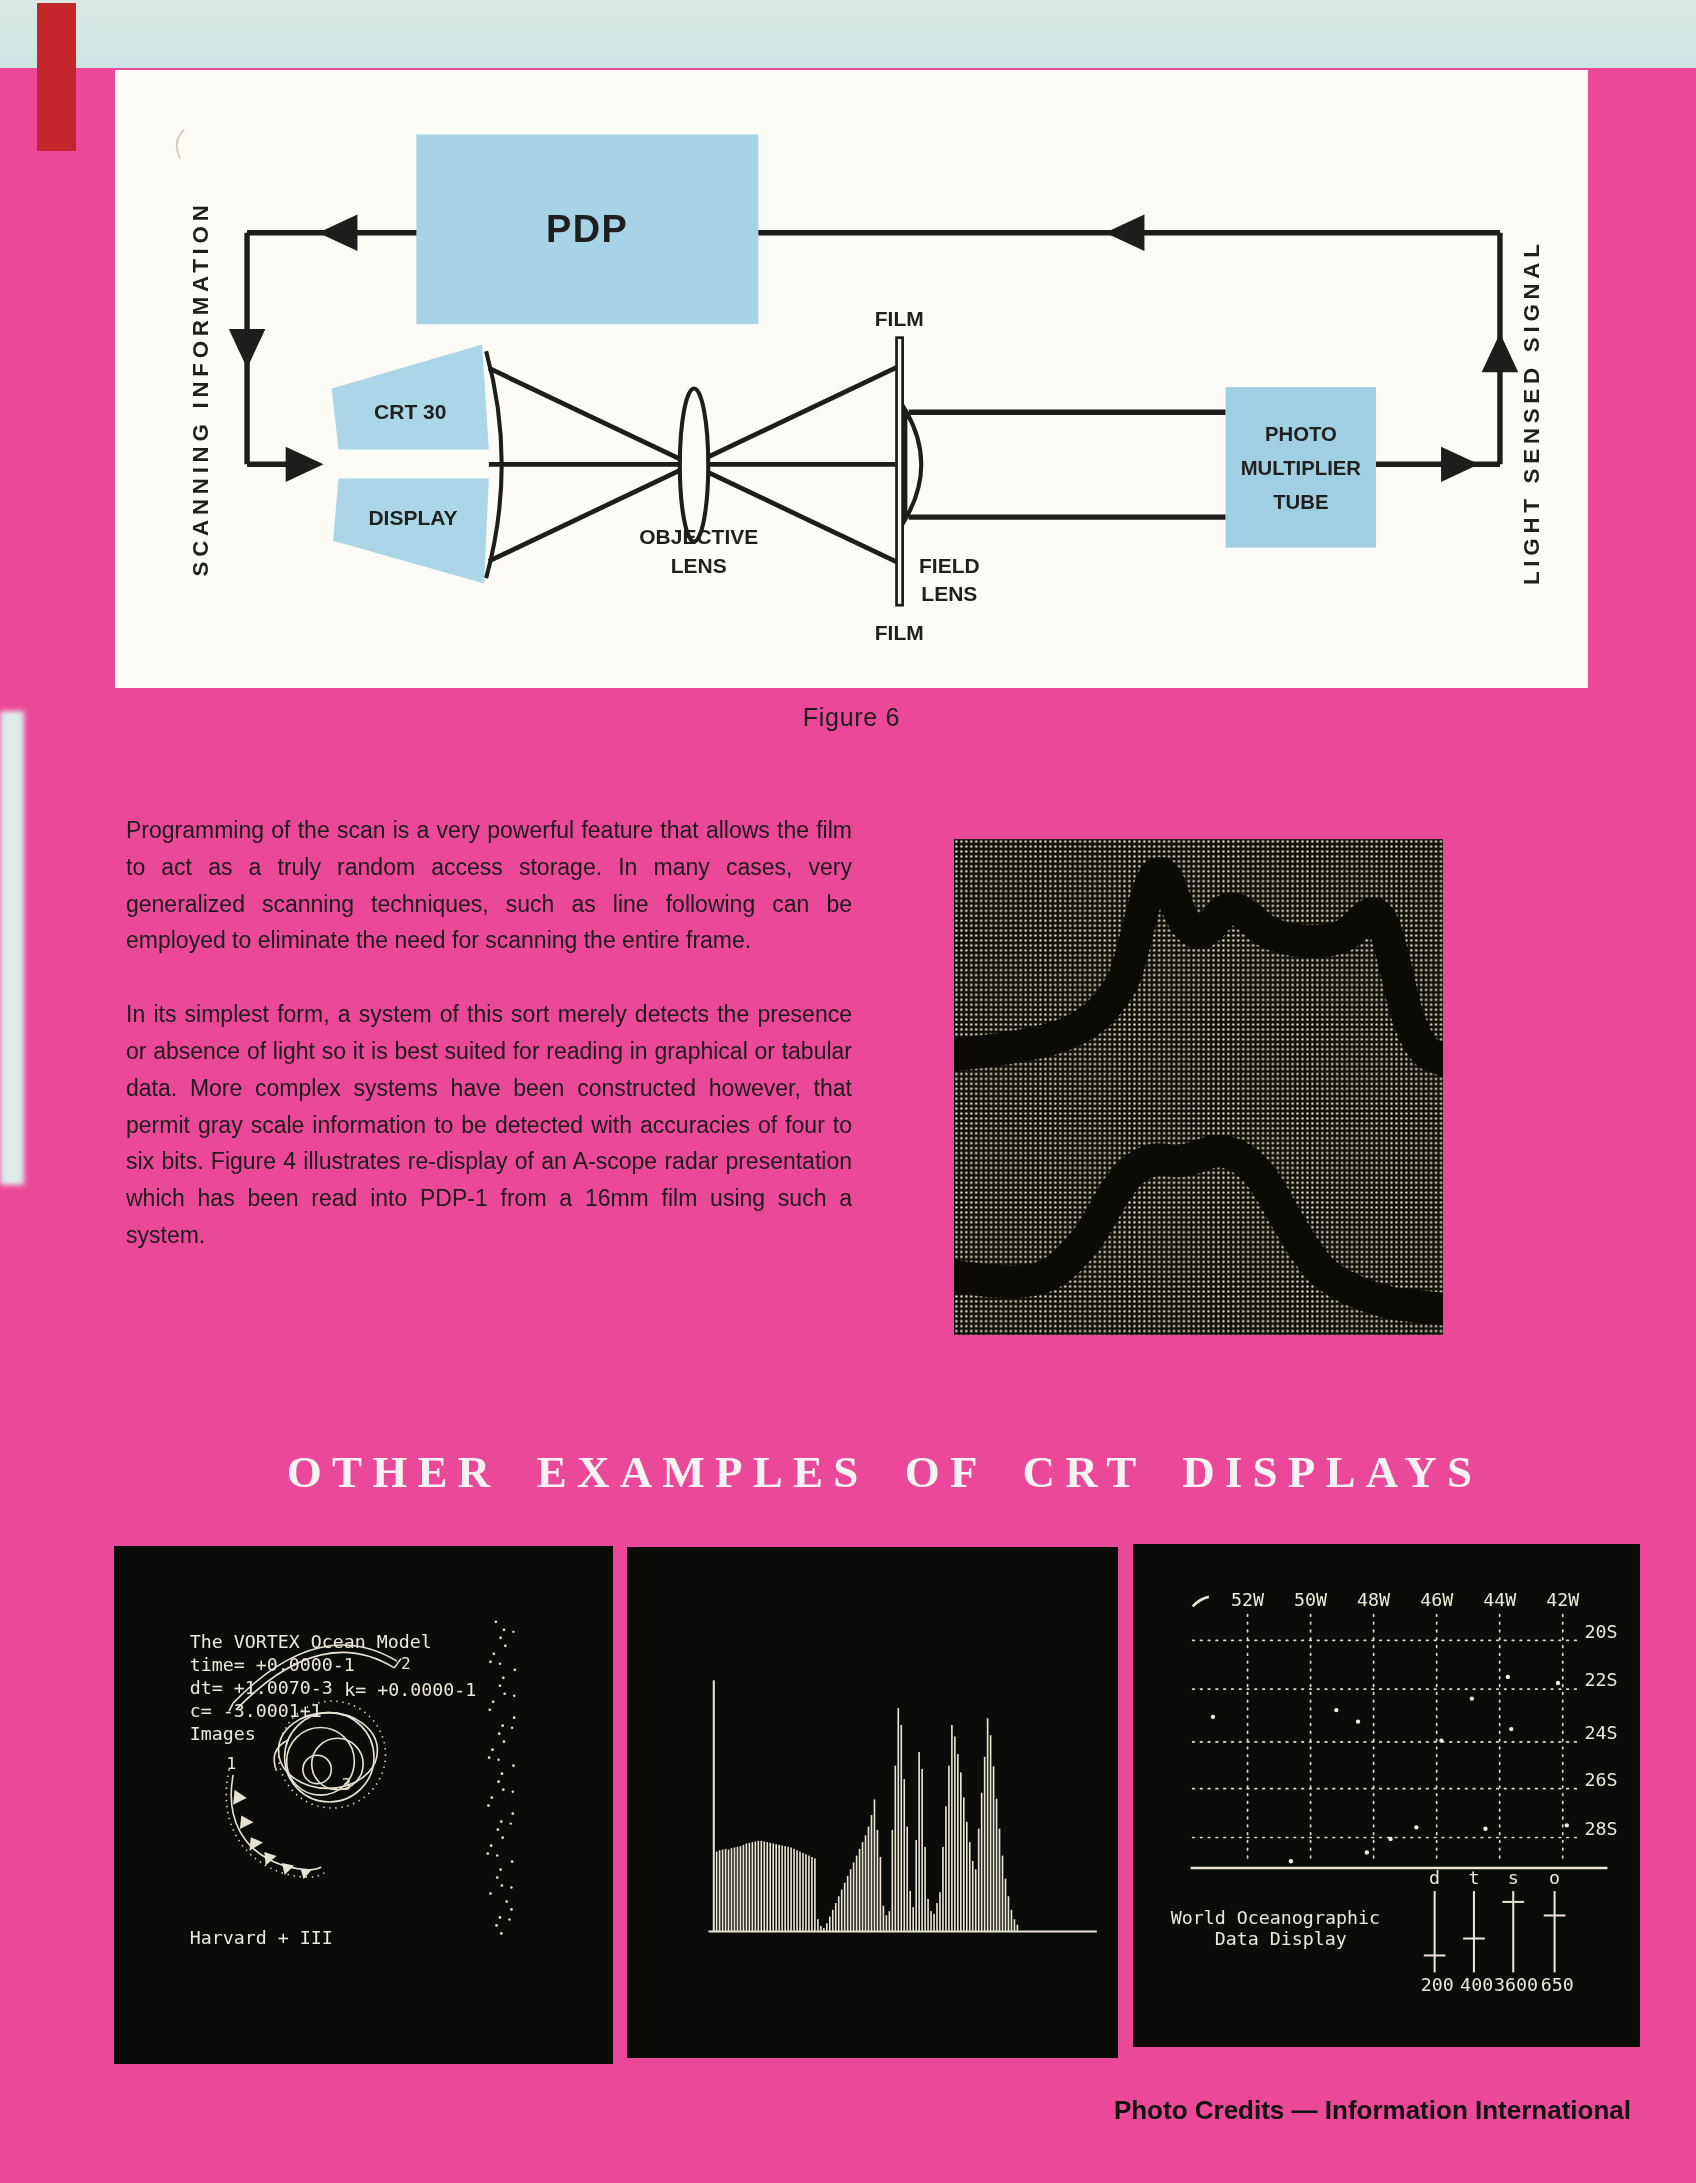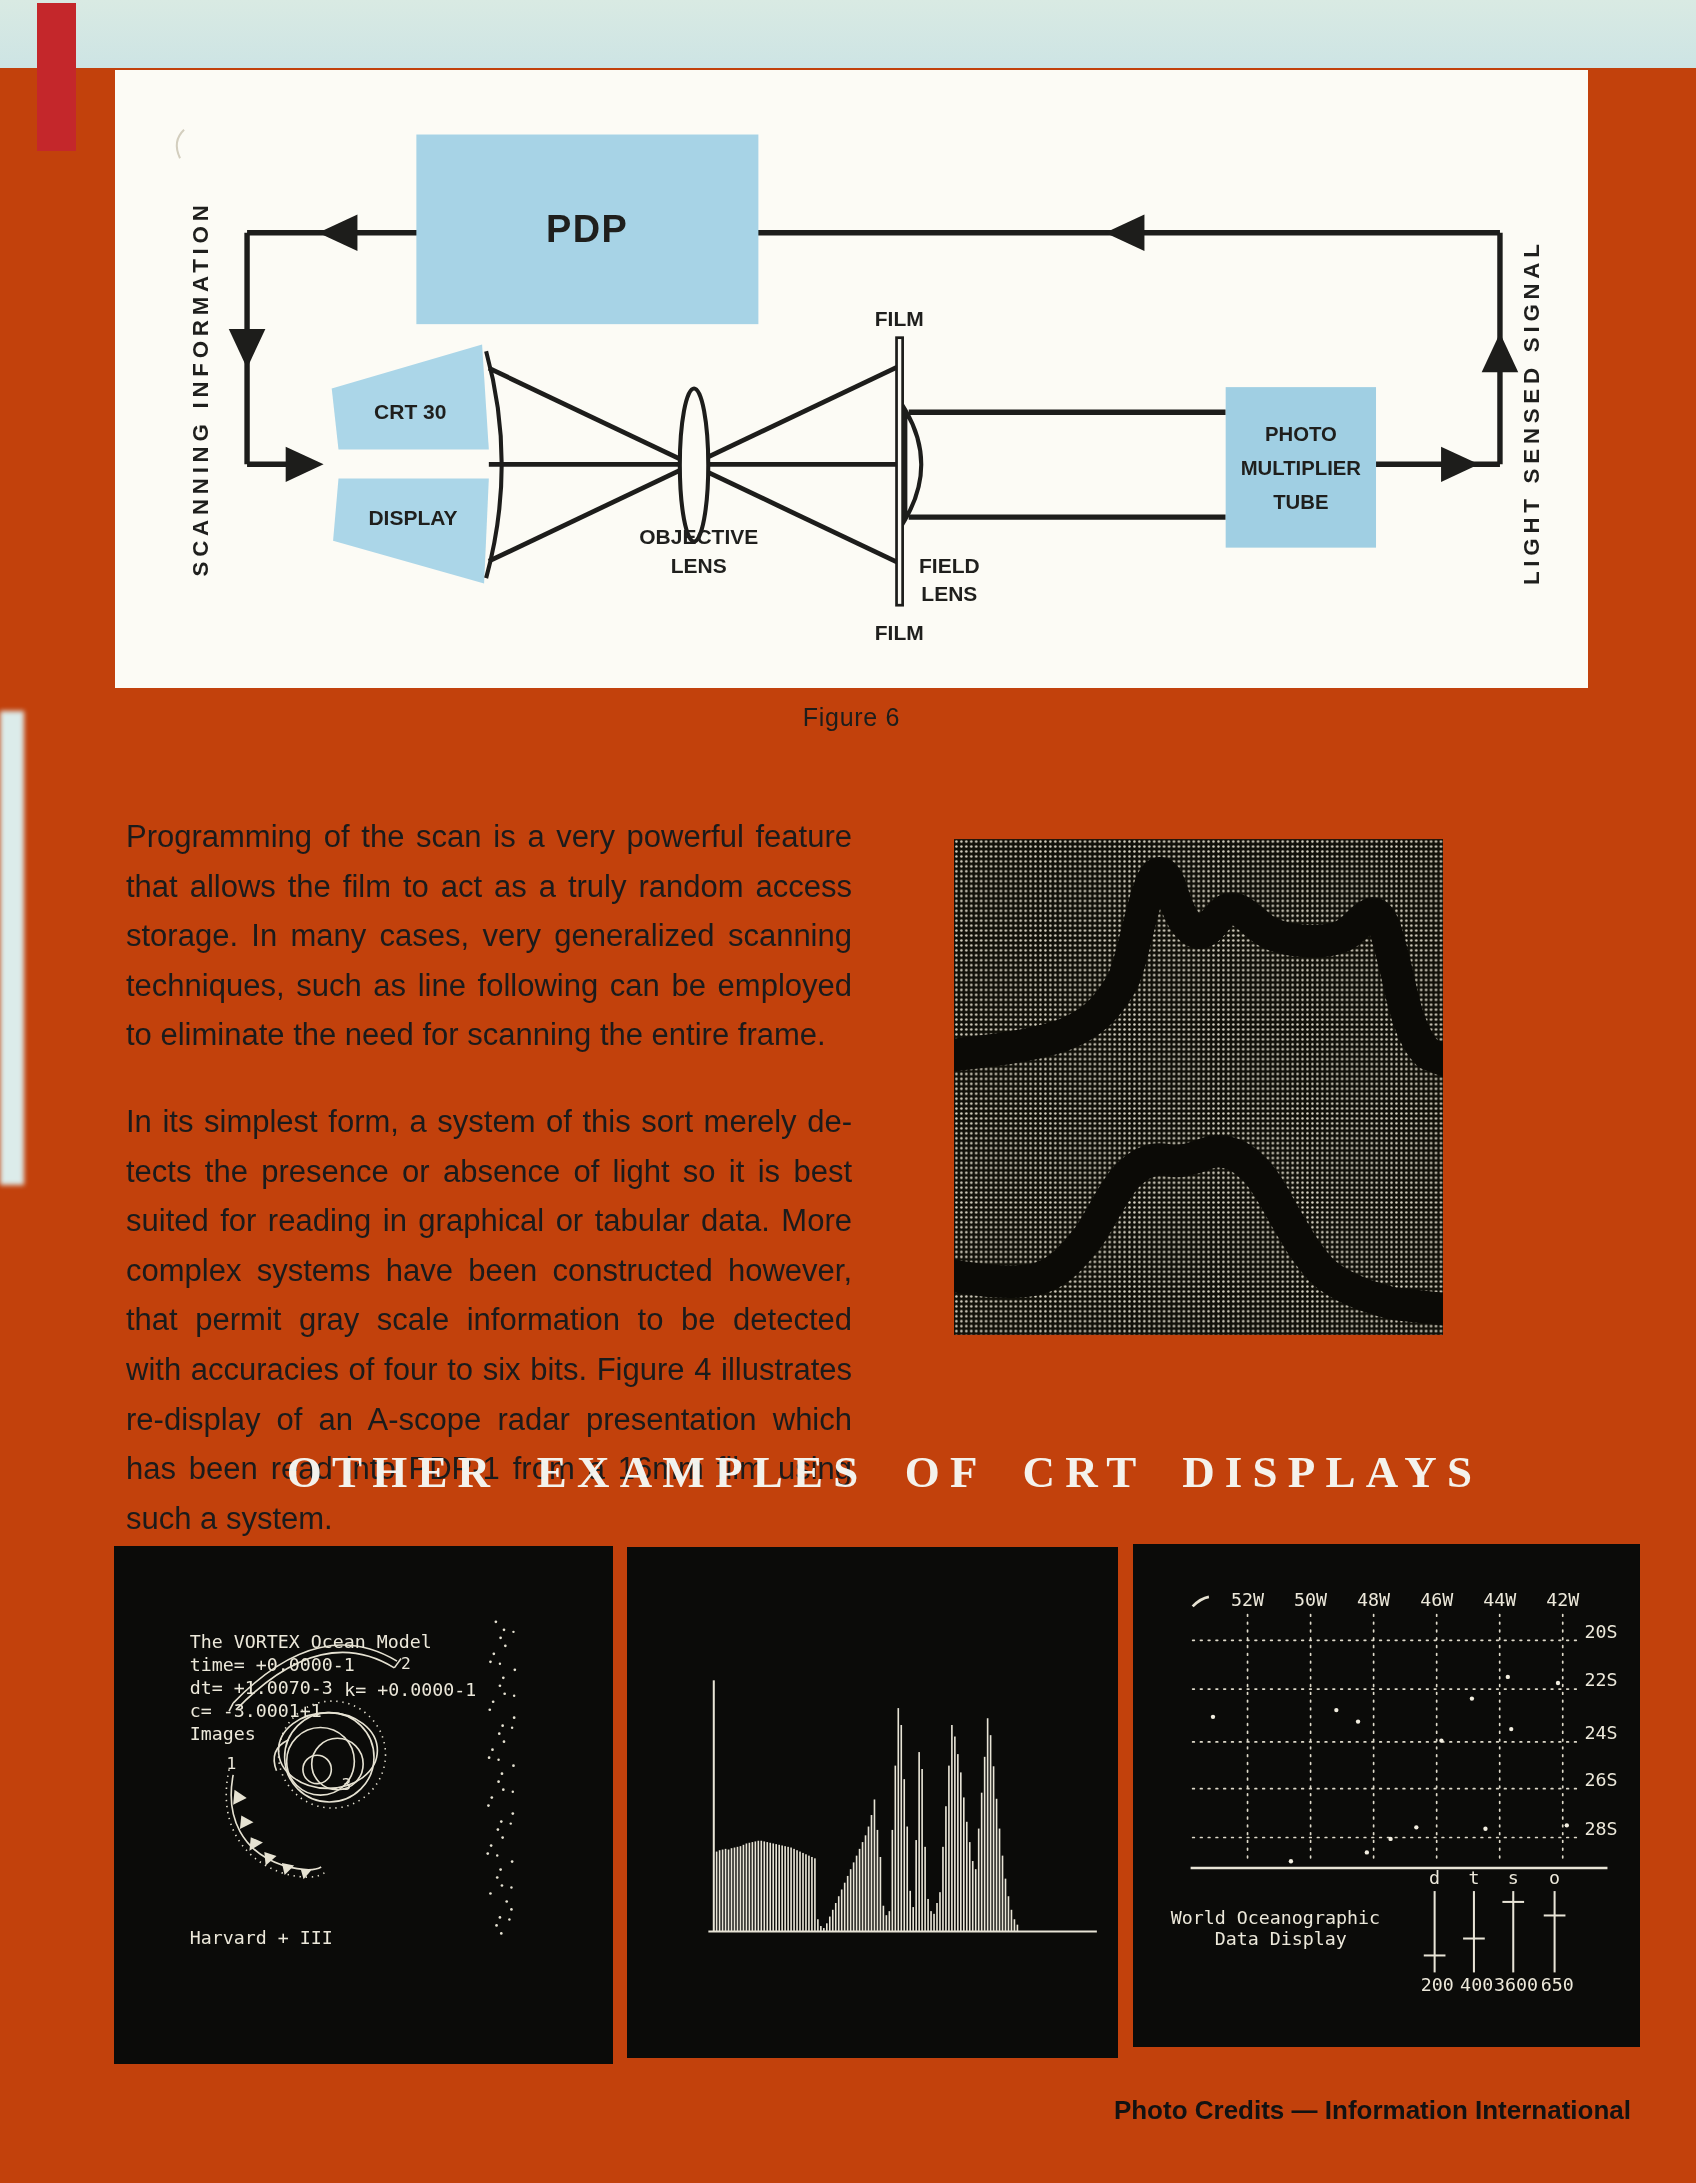--- a/index.html
+++ b/index.html
@@ -1,27 +1,27 @@
 <!DOCTYPE html>
 <html style="font-size:11px"><head>
 <meta charset="utf-8">
 <style>
   html,body{margin:0;padding:0;}
-  .page{position:relative;width:1697px;height:2183px;background:#c2410c;overflow:hidden;
+  .page{position:relative;width:1697px;height:2183px;background:#ec4899;overflow:hidden;
         font-family:"Liberation Sans",sans-serif;}
   .top-band{position:absolute;left:0;top:0;width:1697px;height:68px;
         background:linear-gradient(#d9eae3,#cde4e4);}
   .left-strip{position:absolute;left:0;top:711px;width:24.4px;height:474px;
         background:#dcecea;filter:blur(2.7px);}
   .red-bar{position:absolute;left:37px;top:3.4px;width:39px;height:148px;background:#c4272b;}
   .white-panel{position:absolute;left:115px;top:70px;width:1473px;height:618px;background:#fcfbf5;}
   .fig3-caption{position:absolute;left:115px;width:1473px;text-align:center;color:#1d1d1b;
         font-size:25px;letter-spacing:0.7px;}
   .body-text{position:absolute;left:126px;top:812px;width:726px;color:#1b1b1b;
-        font-size:31px;line-height:1.6;text-align:justify;}
+        font-size:23px;line-height:1.6;text-align:justify;}
   .body-text p{margin:0 0 37px 0;}
   .fig4{position:absolute;left:954px;top:839px;width:489px;height:496px;}
   .fig4-caption{position:absolute;left:954px;top:1347px;width:489px;text-align:center;
         color:#1d1d1b;font-size:26px;letter-spacing:2.7px;}
   .section-title{position:absolute;left:0;top:1446px;width:1697px;text-align:center;
         color:#f7faf6;font-family:"Liberation Serif",serif;font-weight:bold;
         font-size:45px;letter-spacing:10.2px;word-spacing:15px;opacity:.96;margin-left:36px;}
   .crt{position:absolute;background:#0b0b09;}
   .crt-left{left:114px;top:1546px;width:499px;height:518px;}
   .crt-mid{left:627px;top:1547px;width:491px;height:511px;}

